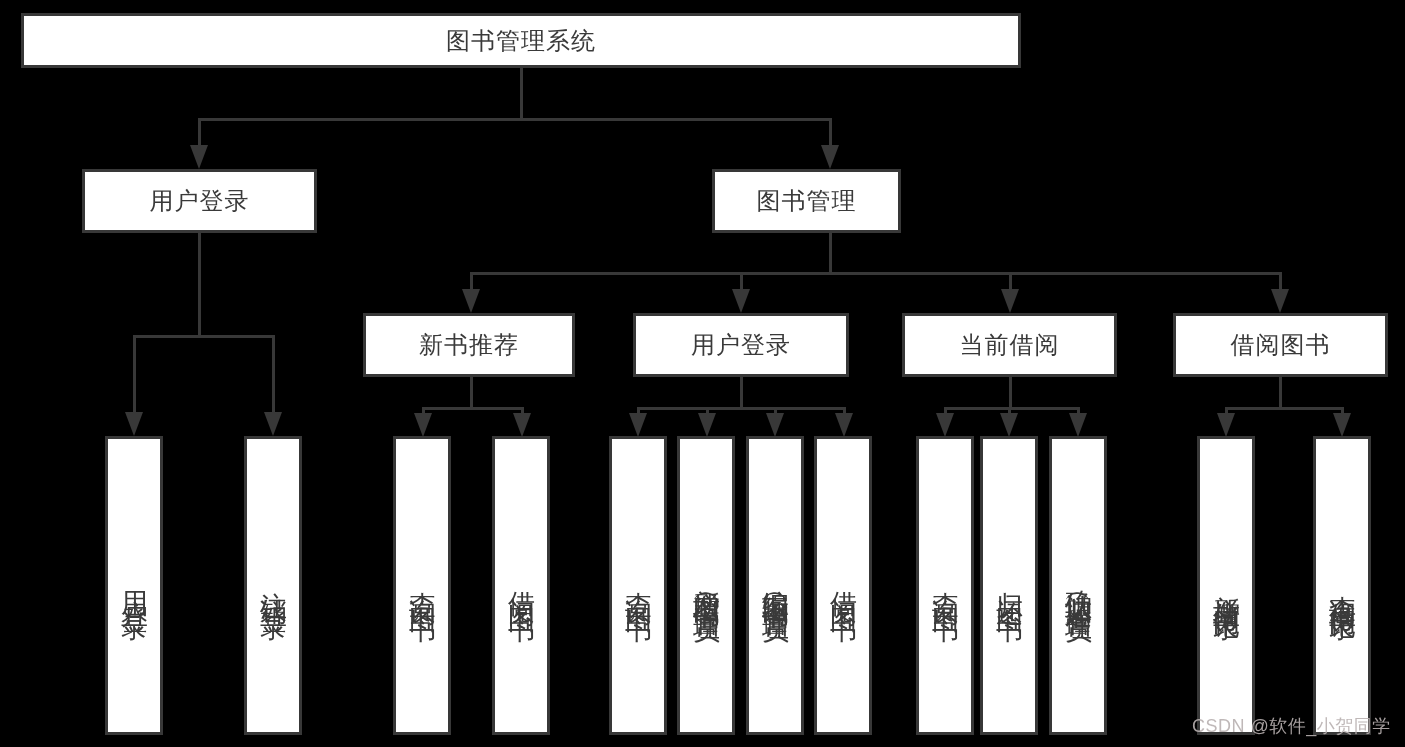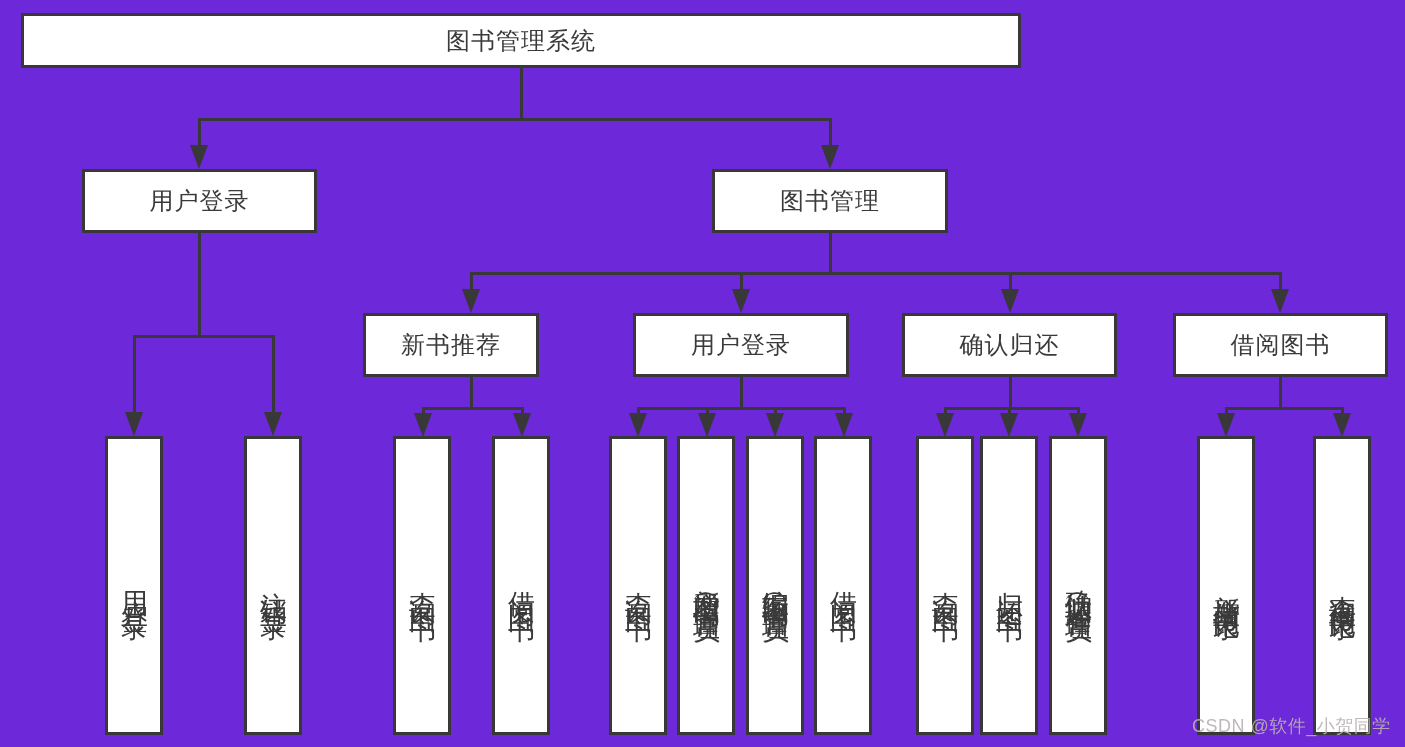--- a/index.html
+++ b/index.html
@@ -1,17 +1,17 @@
 <!DOCTYPE html>
 <html><head>
 <meta charset="utf-8">
 <style>
   html,body{margin:0;padding:0;background:#ffffff;}
   .canvas{
-    position:relative;width:1405px;height:747px;background:#6d28d9;overflow:hidden;
+    position:relative;width:1405px;height:747px;background:#000000;overflow:hidden;
     font-family:"Liberation Sans","DejaVu Sans",sans-serif;color:#3a3a3a;
   }
   .box-h{
     position:absolute;box-sizing:border-box;border:3px solid #383838;background:#ffffff;
     display:flex;align-items:center;justify-content:center;
     font-size:24px;letter-spacing:1px;z-index:2;
   }
   .box-v{
     position:absolute;box-sizing:border-box;border:3px solid #383838;background:#ffffff;
     width:58px;top:436px;height:299px;
@@ -101,32 +101,32 @@
   <div class="vl" style="left:1341px;top:408px;height:6px;"></div>
   <div class="tri" style="left:1333px;top:413px;"></div>
 
   <div class="box-h" style="left:21px;top:13px;width:1000px;height:55px;">
     <span>图书管理系统</span>
   </div>
 
   <div class="box-h" style="left:82px;top:169px;width:235px;height:64px;">
     <span>用户登录</span>
   </div>
-  <div class="box-h" style="left:712px;top:169px;width:236px;height:64px;">
+  <div class="box-h" style="left:712px;top:169px;width:189px;height:64px;">
     <span>图书管理</span>
   </div>
 
-  <div class="box-h" style="left:363px;top:313px;width:176px;height:64px;">
+  <div class="box-h" style="left:363px;top:313px;width:212px;height:64px;">
     <span>新书推荐</span>
   </div>
   <div class="box-h" style="left:633px;top:313px;width:216px;height:64px;">
     <span>用户登录</span>
   </div>
   <div class="box-h" style="left:902px;top:313px;width:215px;height:64px;">
-    <span>确认归还</span>
+    <span>当前借阅</span>
   </div>
   <div class="box-h" style="left:1173px;top:313px;width:215px;height:64px;">
     <span>借阅图书</span>
   </div>
 
   <div class="box-v s4" style="left:105px;">
     <span>用户登录</span>
   </div>
   <div class="box-v s4" style="left:244px;">
     <span>注销登录</span>

